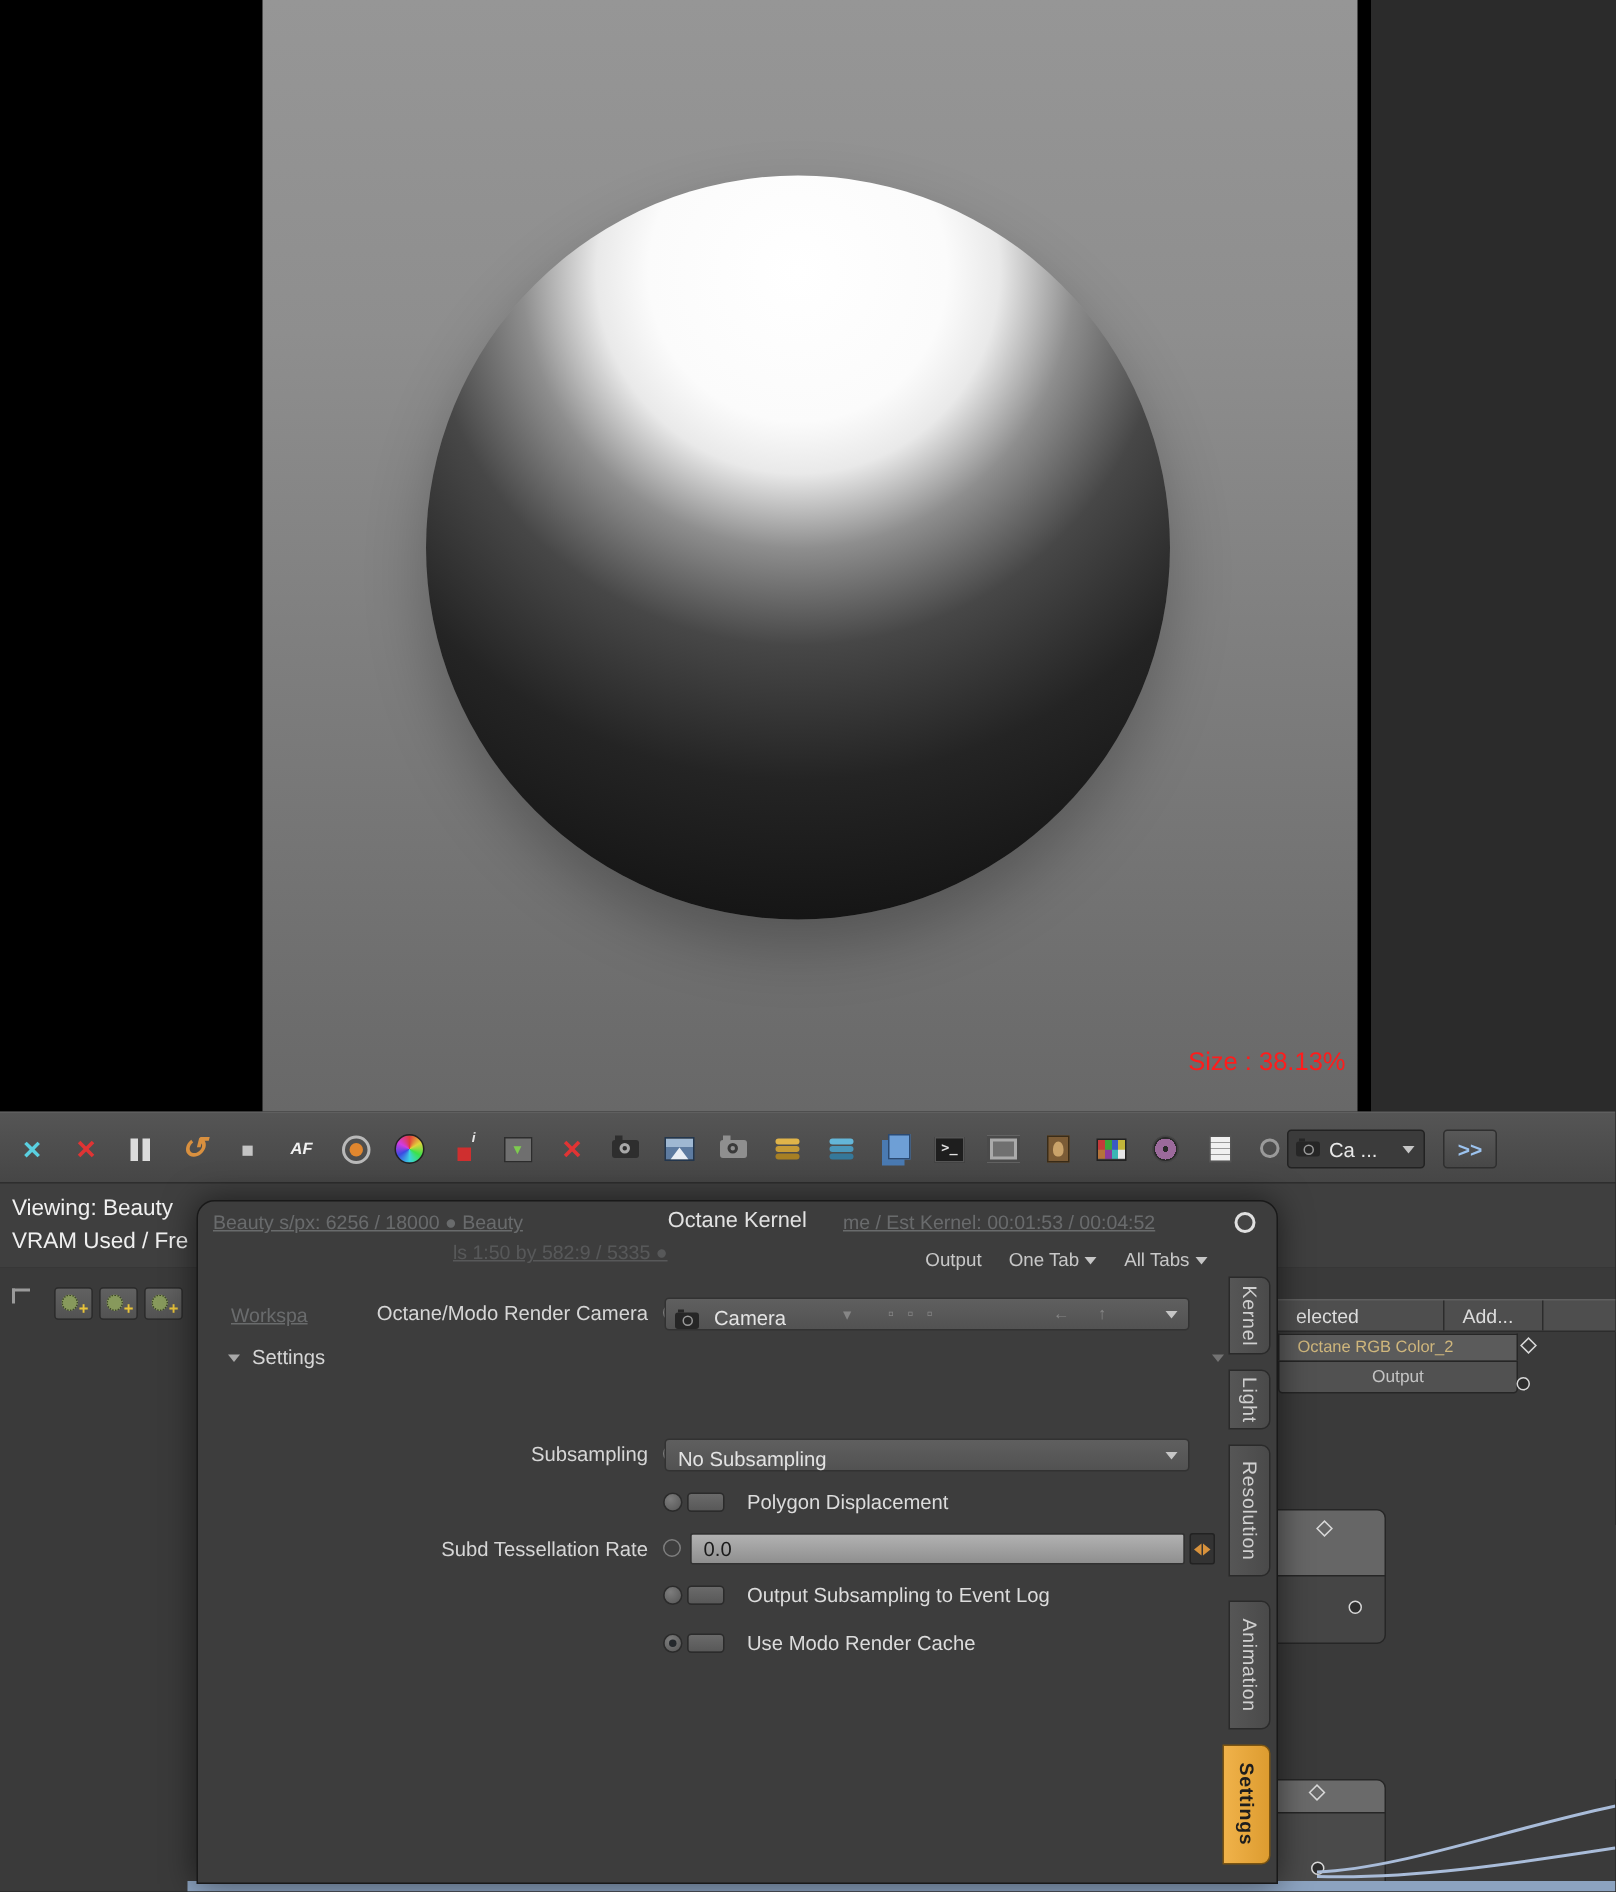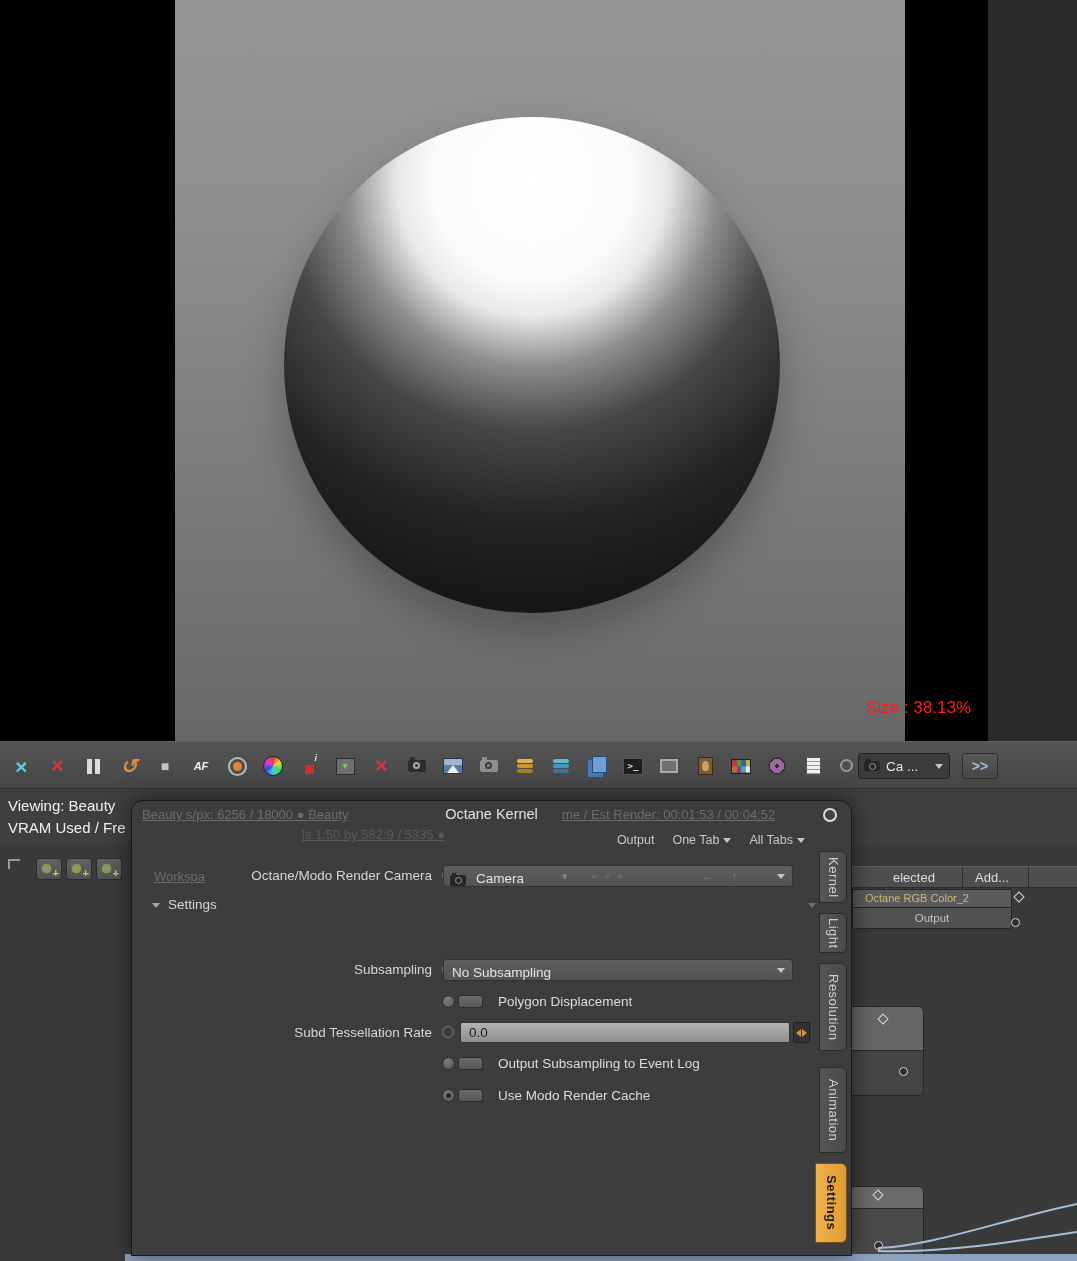--- a/index.html
+++ b/index.html
@@ -1,21 +1,21 @@
 <!DOCTYPE html>
 <html><head>
 <meta charset="utf-8">
 <style>
   html,body{margin:0;padding:0;background:#2b2b2b;}
   #app{position:relative;width:1077px;height:1261px;overflow:hidden;
        font-family:"Liberation Sans",sans-serif;font-size:13.5px;color:#d8d8d8;
        -webkit-font-smoothing:antialiased;}
 
   
-  #viewport{position:absolute;left:0;top:0;width:988px;height:741px;background:#000;}
+  #viewport{position:absolute;left:0;top:0;width:914px;height:741px;background:#000;}
   .render-area{position:absolute;left:175px;top:0;width:730px;height:741px;
        background:linear-gradient(#969696 0%,#8e8e8e 30%,#7b7b7b 65%,#686868 100%);}
   .sphere{position:absolute;left:109px;top:117px;width:496px;height:496px;border-radius:50%;
        background:radial-gradient(circle at 50% 13%,#ffffff 0%,#fbfbfb 20%,#e9e9e9 27%,#8e8e8e 37%,#474747 50%,#242424 68%,#161616 86%,#101010 100%);
        box-shadow:0 18px 40px rgba(0,0,0,0.25);}
   .size-label{position:absolute;right:17px;top:698px;color:#ff1c1c;font-size:17px;}
 
   
   #toolbar{position:absolute;left:0;top:741px;width:1077px;height:48px;
        background:linear-gradient(#555,#464646);border-top:1px solid #5f5f5f;border-bottom:1px solid #2e2e2e;box-sizing:border-box;}
@@ -89,21 +89,21 @@
 
   
   #schematic{position:absolute;left:0;top:845px;width:1077px;height:416px;background:#3a3a3a;}
   .corner-handle{position:absolute;left:8px;top:14px;width:10px;height:8px;border-left:2px solid #9a9a9a;border-top:2px solid #9a9a9a;}
   .mini{position:absolute;top:13px;width:26px;height:22px;background:linear-gradient(#616161,#525252);
        border:1px solid #2c2c2c;border-radius:3px;padding:0;cursor:pointer;}
   .mini .gear{position:absolute;left:4px;top:4px;width:11px;height:11px;border-radius:50%;background:#87995c;border:1px dotted #3c4626;box-sizing:border-box;}
   .mini .plus{position:absolute;right:2px;bottom:0px;color:#e8c33a;font-weight:bold;font-size:11px;line-height:1;}
   .sch-header{position:absolute;left:852px;top:21px;width:225px;height:22px;background:#4e4e4e;
        border-top:1px solid #5f5f5f;border-bottom:1px solid #2c2c2c;box-sizing:border-box;font-size:13px;color:#dcdcdc;}
-  .sch-header .sel{position:absolute;left:12px;top:3px;margin-left:29px;}
+  .sch-header .sel{position:absolute;left:12px;top:3px;}
   .sch-header .add{position:absolute;left:123px;top:3px;cursor:pointer;}
   .sch-header .div1{position:absolute;left:110px;top:0;width:1px;height:100%;background:#2c2c2c;}
   .sch-header .div2{position:absolute;left:176px;top:0;width:1px;height:100%;background:#2c2c2c;}
   .rgb-node-title{position:absolute;left:852px;top:44px;width:160px;height:18px;background:#5b5b5b;
        border:1px solid #262626;border-bottom:none;color:#cfb67c;font-size:11px;line-height:17px;padding-left:12px;box-sizing:border-box;}
   .rgb-node-port{position:absolute;left:852px;top:62px;width:160px;height:22px;background:#515151;border:1px solid #262626;
        color:#c4c4c4;font-size:11.5px;text-align:center;line-height:21px;border-radius:0 0 3px 3px;box-sizing:border-box;}
   .port-diamond{position:absolute;width:8px;height:8px;border:1.5px solid #d8d8d8;transform:rotate(45deg);box-sizing:border-box;cursor:pointer;}
   .port-circle{position:absolute;width:9px;height:9px;border:1.5px solid #d8d8d8;border-radius:50%;background:#2d2d2d;box-sizing:border-box;cursor:pointer;}
   .midnode-top{position:absolute;left:844px;top:161px;width:78px;height:44px;background:#666;border:1px solid #262626;border-radius:6px 6px 0 0;}
@@ -353,21 +353,21 @@
 
     <svg id="wires" width="225" height="110" data-name="node-wires">
       <path d="M 26 98 C 80 96, 150 70, 225 54" stroke="#a9bcd9" stroke-width="2" fill="none"></path>
       <path d="M 26 101 C 90 103, 160 92, 225 82" stroke="#a9bcd9" stroke-width="2" fill="none"></path>
     </svg>
     <div class="bottom-strip" data-name="schematic-bottom-strip"></div>
   </section>
 
   <section id="dialog" data-name="octane-kernel-dialog">
     <span class="ghost" style="left:10px;top:6px" data-name="ghost-render-stats">Beauty s/px: 6256 / 18000 ● Beauty</span>
-    <span class="ghost" style="left:430px;top:6px" data-name="ghost-render-time">me / Est Render: 00:01:53 / 00:04:52</span>
+    <span class="ghost" style="left:430px;top:6px" data-name="ghost-render-time">me / Est Kernel: 00:01:53 / 00:04:52</span>
     <span class="ghost" style="left:170px;top:26px;opacity:.18" data-name="ghost-render-stats2">ls 1:50 by 582:9 / 5335 ●</span>
     <span class="ghost" style="left:22px;top:68px" data-name="ghost-workspace-label">Workspa</span>
 
     <div class="dlg-title" data-name="dialog-title">Octane Kernel</div>
     <span class="pin" data-name="dialog-pin-button"></span>
 
     <div class="presets-row" data-name="presets-row">
       <span data-name="presets-button">Output</span>
       <span class="ddl" data-name="one-tab-dropdown">
         <span data-name="one-tab-label">One Tab</span>

